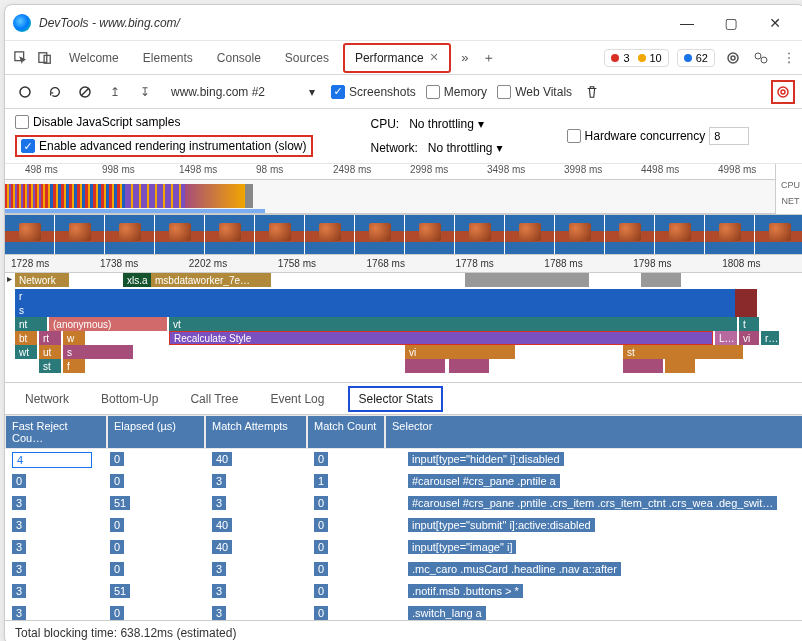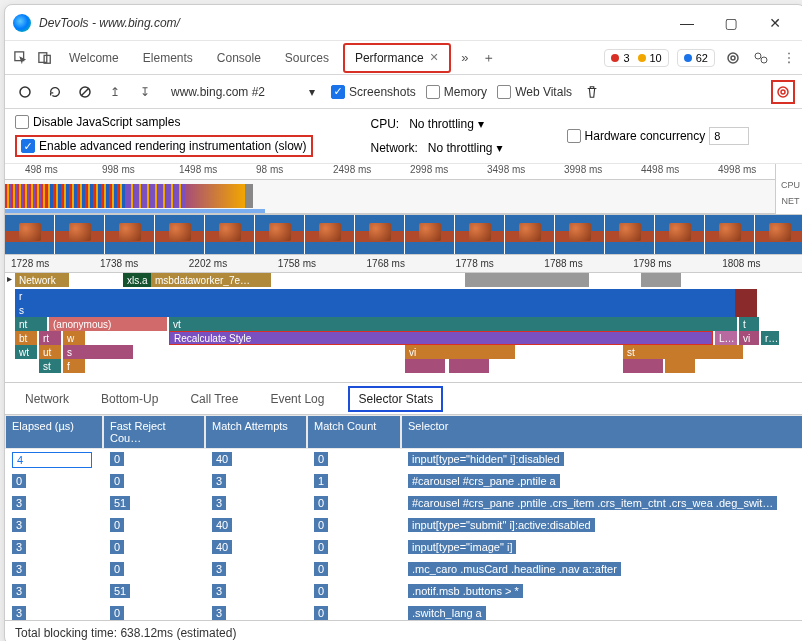--- a/index.html
+++ b/index.html
@@ -49,21 +49,21 @@
 .c-purple { background: #7a4fbf; border:1px solid #d93025; }
 .c-orange { background: #c77a2a; }
 .c-mauve { background: #a64d79; }
 .c-dkred { background: #8b2a2a; }
 .detail-tabs { height: 32px; display: flex; align-items: center; gap: 16px; padding: 0 12px; font-size: 12px; color: #555; border-bottom: 1px solid #ccc; }
 .dtab { padding: 4px 8px; }
 .dtab.active { border: 2px solid #1d4ed8; color: #222; }
 .table { flex: 1; overflow: auto; font-size: 11px; }
 .thead { display: flex; background: #e8e8e8; font-size: 11px; }
 .th { padding: 4px 6px; background: #4a7ab0; color: #fff; margin: 1px; }
-.th1 { width: 96px; } .th2 { width: 100px; } .th3 { width: 100px; } .th4 { width: 92px; } .th5 { flex: 1; }
+.th1 { width: 96px; } .th2 { width: 100px; } .th3 { width: 100px; } .th4 { width: 76px; } .th5 { flex: 1; }
 .trow { display: flex; }
 .td { padding: 2px 6px; margin: 1px; }
 .cellnum { background: #4a7ab0; color: #fff; display: inline-block; padding: 1px 4px; }
 .cellsel { background: #4a7ab0; color: #fff; display: inline-block; padding: 1px 4px; white-space: nowrap; overflow: hidden; text-overflow: ellipsis; max-width: 100%; }
 .td1 { width: 96px; } .td2 { width: 100px; } .td3 { width: 100px; } .td4 { width: 92px; } .td5 { flex: 1; overflow: hidden; }
 .first-cell { border: 1px solid #1a73e8; background: #fff; color: #1a73e8; padding: 1px 4px; display:inline-block; width:80px;}
 .statusbar { height: 24px; border-top: 1px solid #ccc; display: flex; align-items: center; padding: 0 10px; font-size: 12px; color: #333; }
 .gearbox { border: 2px solid #d93025; padding: 2px; color:#d93025; }
 svg { display: block; }
 </style>
@@ -319,22 +319,22 @@
   <div class="detail-tabs">
     <div class="dtab">Network</div>
     <div class="dtab">Bottom-Up</div>
     <div class="dtab">Call Tree</div>
     <div class="dtab">Event Log</div>
     <div class="dtab active">Selector Stats</div>
   </div>
 
   <div class="table">
     <div class="thead">
+      <div class="th th2">Fast Reject Cou…</div>
       <div class="th th1">Elapsed (µs)</div>
-      <div class="th th2">Fast Reject Cou…</div>
       <div class="th th3">Match Attempts</div>
       <div class="th th4">Match Count</div>
       <div class="th th5">Selector</div>
     </div>
     <div id="tbody">
         <div class="trow">
           <div class="td td1"><span class="first-cell">4</span></div>
           <div class="td td2"><span class="cellnum">0</span></div>
           <div class="td td3"><span class="cellnum">40</span></div>
           <div class="td td4"><span class="cellnum">0</span></div>

